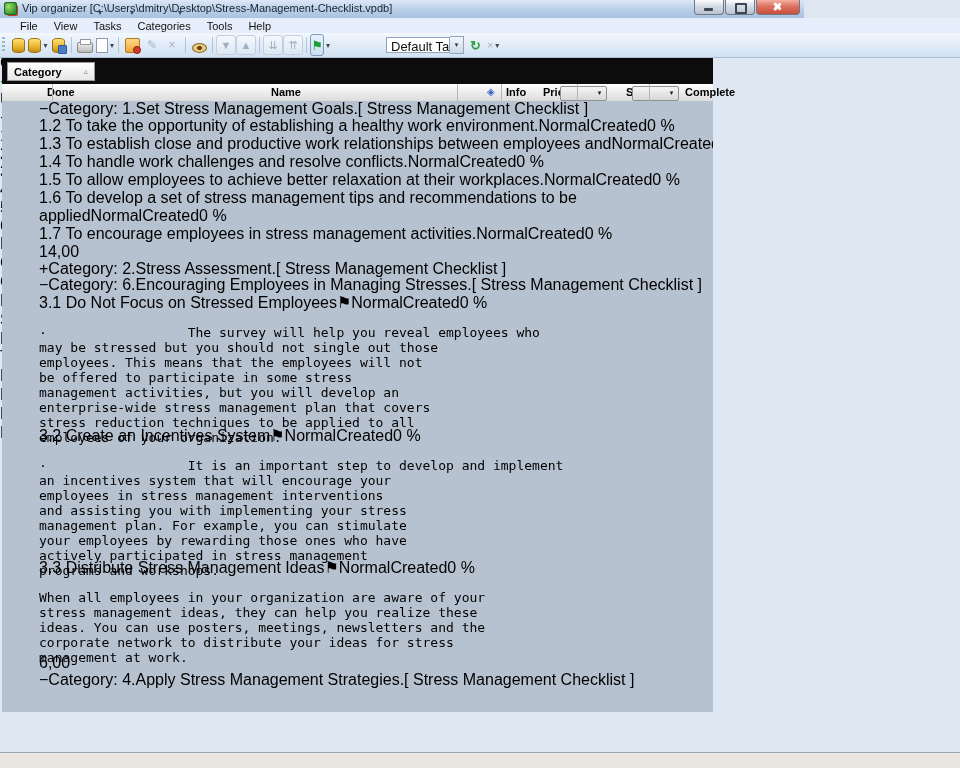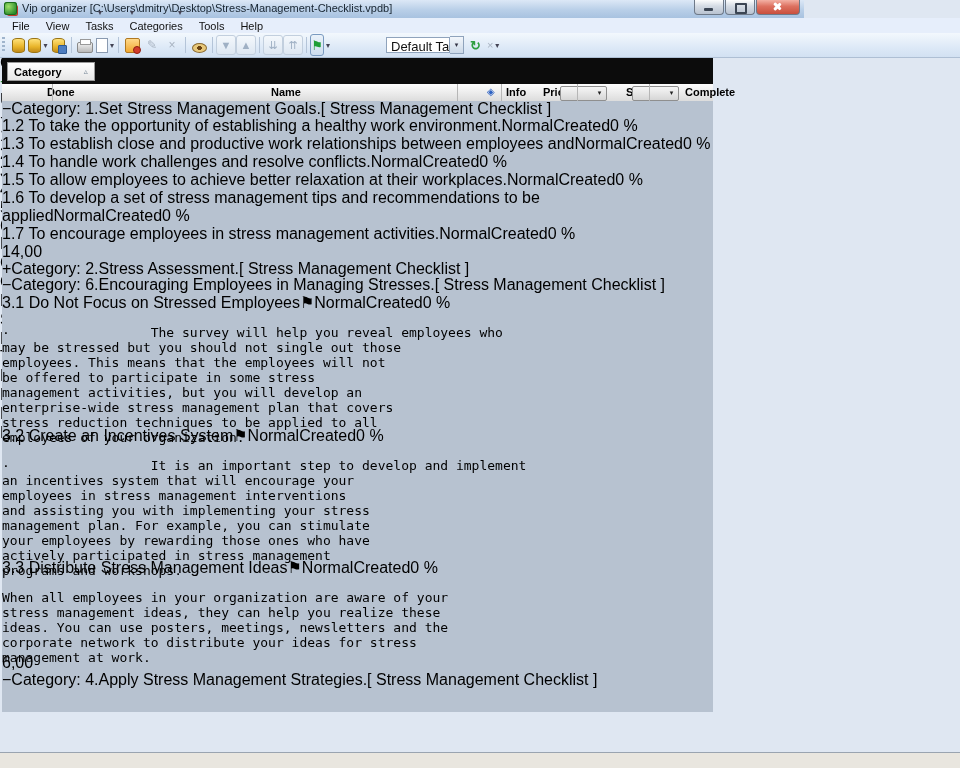--- a/index.html
+++ b/index.html
@@ -16,21 +16,21 @@
   .win-btns{position:absolute;right:4px;top:0;display:flex;gap:1px;}
   .wbtn{position:relative;width:28px;height:14px;border:1px solid #6e7988;border-top:none;border-radius:0 0 4px 4px;
     background:linear-gradient(#fdfdfd,#d4dbe4 45%,#b9c3d1);}
   .wbtn.close{width:42px;background:linear-gradient(#f3b1a4,#dd7160 45%,#c94f3d);}
   .minbar{position:absolute;left:9px;bottom:3px;width:9px;height:3px;background:#3c4654;border-radius:1px;}
   .maxbox{position:absolute;left:9px;top:3px;width:8px;height:7px;border:2px solid #3c4654;border-radius:1px;}
   .xg1,.xg2{position:absolute;left:19px;top:2px;width:2.5px;height:9px;background:#fff;border-radius:1px;}
   .xg1{transform:rotate(45deg);} .xg2{transform:rotate(-45deg);}
 
   
-  .menubar{position:absolute;left:0;top:18px;width:960px;height:15px;background:#e6eefb;display:flex;align-items:center;padding-left:4px;box-sizing:border-box;}
+  .menubar{position:absolute;left:0;top:18px;width:960px;height:15px;background:#e6eefb;display:flex;align-items:center;padding-left:12px;box-sizing:border-box;}
   .mitem{font-size:11px;color:#111;padding:0 8px;}
   .toolbar{position:absolute;left:0;top:33px;width:960px;height:24px;
     background:linear-gradient(#f3f8fd,#dde9f7 60%,#d2e1f2);border-bottom:1px solid #aebfd4;}
   .tb-grip{position:absolute;left:2px;top:4px;width:3px;height:16px;
     background:repeating-linear-gradient(#9fb4cc 0 2px,transparent 2px 4px);}
   .tbwrap{position:absolute;left:8px;top:2px;display:flex;align-items:center;height:20px;}
   .tbi{width:20px;height:20px;display:flex;align-items:center;justify-content:center;position:relative;}
   .tbsep{width:1px;height:16px;background:#b4c4d8;margin:0 3px;}
   .cyl{width:11px;height:13px;background:linear-gradient(#ffe27a,#e8b42a 60%,#c08a18);border:1px solid #9a7414;border-radius:5px/3px;}
   .cyl.save::after{content:"";position:absolute;right:1px;bottom:1px;width:7px;height:7px;background:#4d7dc0;border:1px solid #2d5a94;border-radius:1px;}
@@ -65,21 +65,21 @@
     background:linear-gradient(#fdfdfd,#dcdcdc);border-bottom:1px solid #8a8a8a;font-size:11px;font-weight:bold;color:#000;}
   .thead span{position:absolute;top:2px;padding-left:32px;}
   .h-done{left:13px;} .h-name{left:237px;} .h-info{left:472px;text-align:right;} .h-priority{left:509px;} .h-status{left:592px;} .h-complete{left:651px;}
   .h-diamond{left:453px;top:2px;font-size:10px;color:#2d62c4;font-weight:normal;}
   .hline{position:absolute;top:0;width:1px;height:17px;background:#b6b6b6;}
   .ddbtn{position:absolute;top:2px;width:13px;height:13px;border:1px solid #8f8f8f;border-radius:2px;
     background:linear-gradient(#f6f6f6,#d6d6d6);font-size:7px;color:#222;text-align:center;line-height:12px;font-weight:normal;}
 
   
   .rows{position:absolute;left:2px;top:101px;width:711px;height:611px;overflow:hidden;background:#b7c2d0;}
-  .row{position:relative;width:100%;box-sizing:border-box;}
+  .row{position:relative;width:100%;box-sizing:border-box;margin-left:37px;}
   .cat{height:16px;line-height:16px;background:linear-gradient(#75879d,#647археа?  ;} 
   .cat{height:16px;line-height:16px;background:linear-gradient(#75879d,#62788f);color:#fff;font-size:11px;box-shadow:inset 0 1px 0 #8c9cb0;}
   .expbox{position:absolute;left:4px;top:4px;width:9px;height:9px;background:#fff;border:1px solid #444;
     font-size:9px;line-height:7px;text-align:center;color:#000;font-weight:bold;}
   .clab{position:absolute;left:20px;white-space:nowrap;}
   .csuf{position:absolute;white-space:nowrap;}
   .task{height:19px;--rc:#b7c2d0;}
   .task.dark{--rc:#9fb1c5;}
   .task{background:
     linear-gradient(rgba(40,55,75,.22),rgba(40,55,75,.22)) 50px 0/1px 100% no-repeat,

